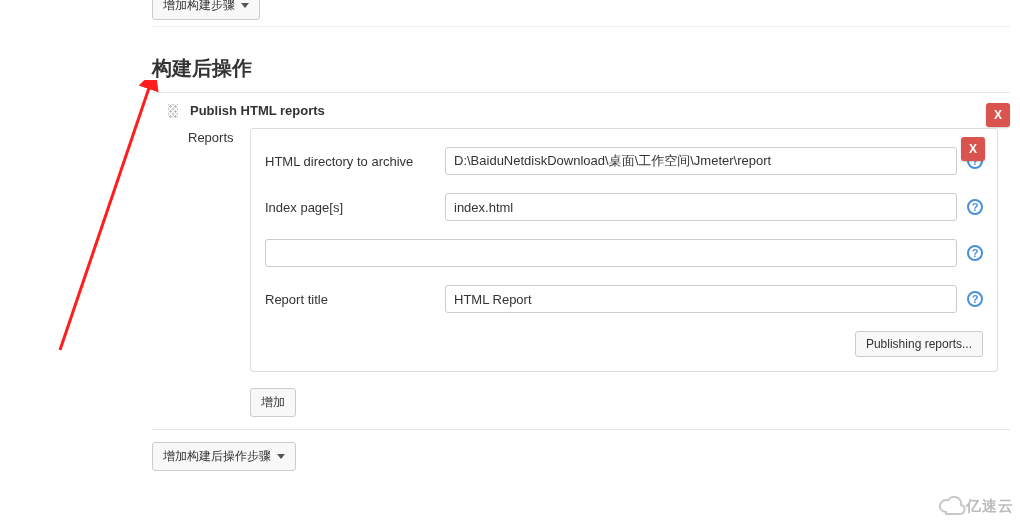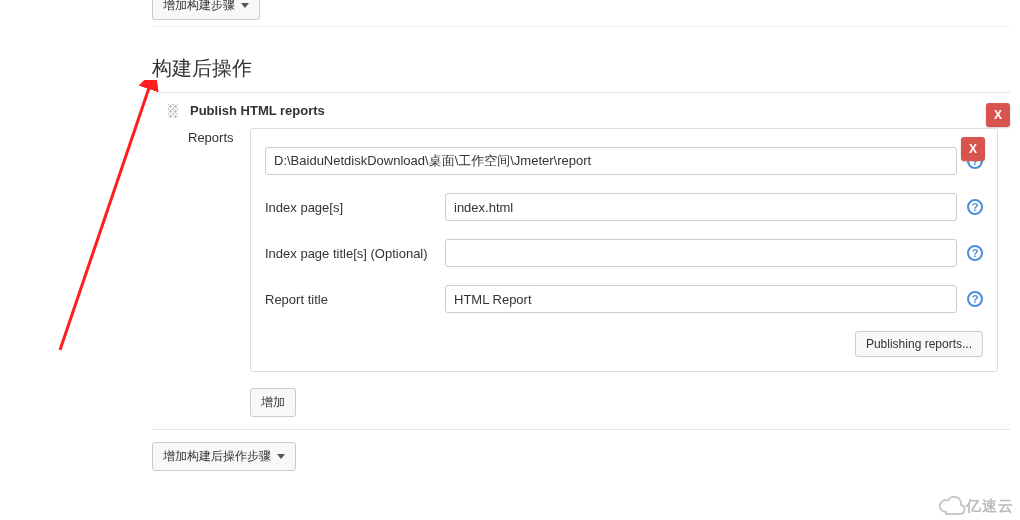--- a/index.html
+++ b/index.html
@@ -45,21 +45,21 @@
     }
     .section-underbar {
       height: 1px;
       background: #eee;
       margin-left: 18px;
       margin-right: 10px;
       margin-top: 6px;
     }
     .section-title {
       font-size: 20px;
-      font-weight: normal;
+      font-weight: bold;
       margin: 28px 0 10px 18px;
     }
     .panel {
       margin-left: 18px;
       margin-right: 10px;
       border-top: 1px solid #e5e5e5;
       border-bottom: 1px solid #e5e5e5;
       background: #fff;
       position: relative;
       padding-bottom: 12px;
@@ -195,32 +195,32 @@
       <span class="panel-title">Publish HTML reports</span>
     </div>
 
     <div class="body-row">
       <div class="side-label">Reports</div>
 
       <div class="inner-panel">
         <div class="close-red close-inner">X</div>
 
         <div class="form-row">
+          <div class="form-label">HTML directory to archive</div>
           <input class="form-input" type="text" value="D:\BaiduNetdiskDownload\桌面\工作空间\Jmeter\report" style="">
           <span class="help-icon">?</span>
         </div>
 
         <div class="form-row">
           <div class="form-label">Index page[s]</div>
           <input class="form-input" type="text" value="index.html" style="">
           <span class="help-icon">?</span>
         </div>
 
         <div class="form-row">
-          <div class="form-label">Index page title[s] (Optional)</div>
           <input class="form-input" type="text" value="" style="">
           <span class="help-icon">?</span>
         </div>
 
         <div class="form-row">
           <div class="form-label">Report title</div>
           <input class="form-input" type="text" value="HTML Report" style="">
           <span class="help-icon">?</span>
         </div>
 

